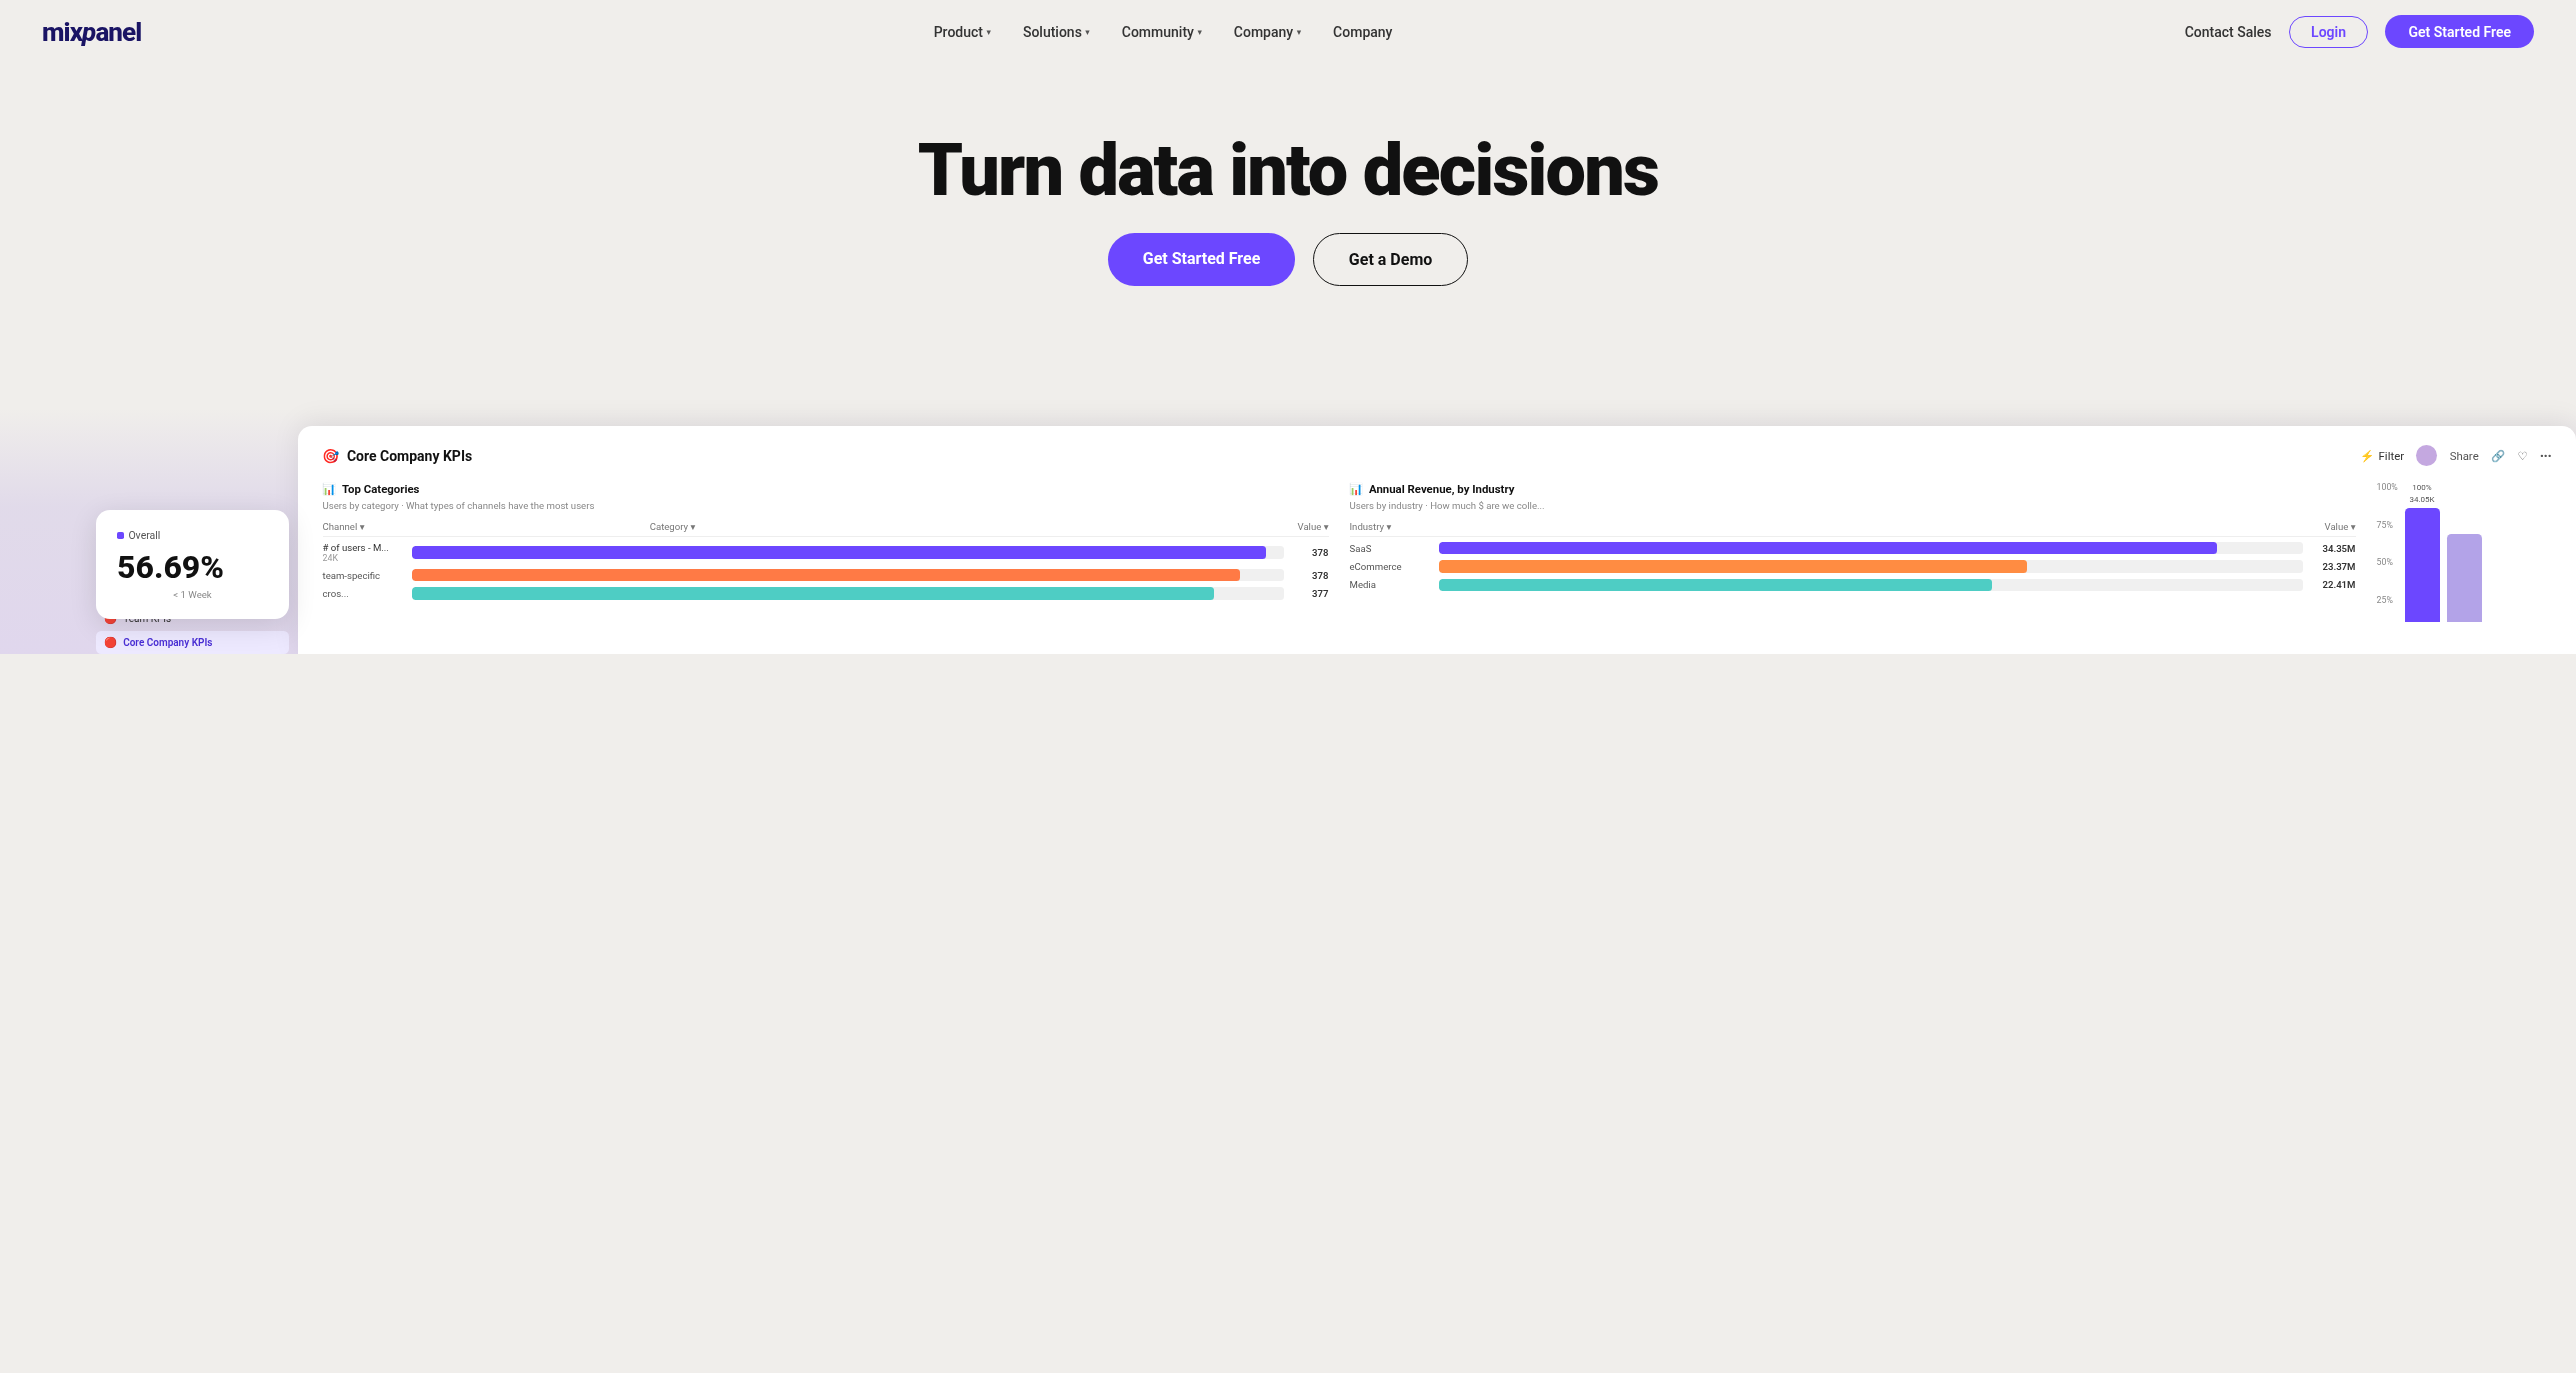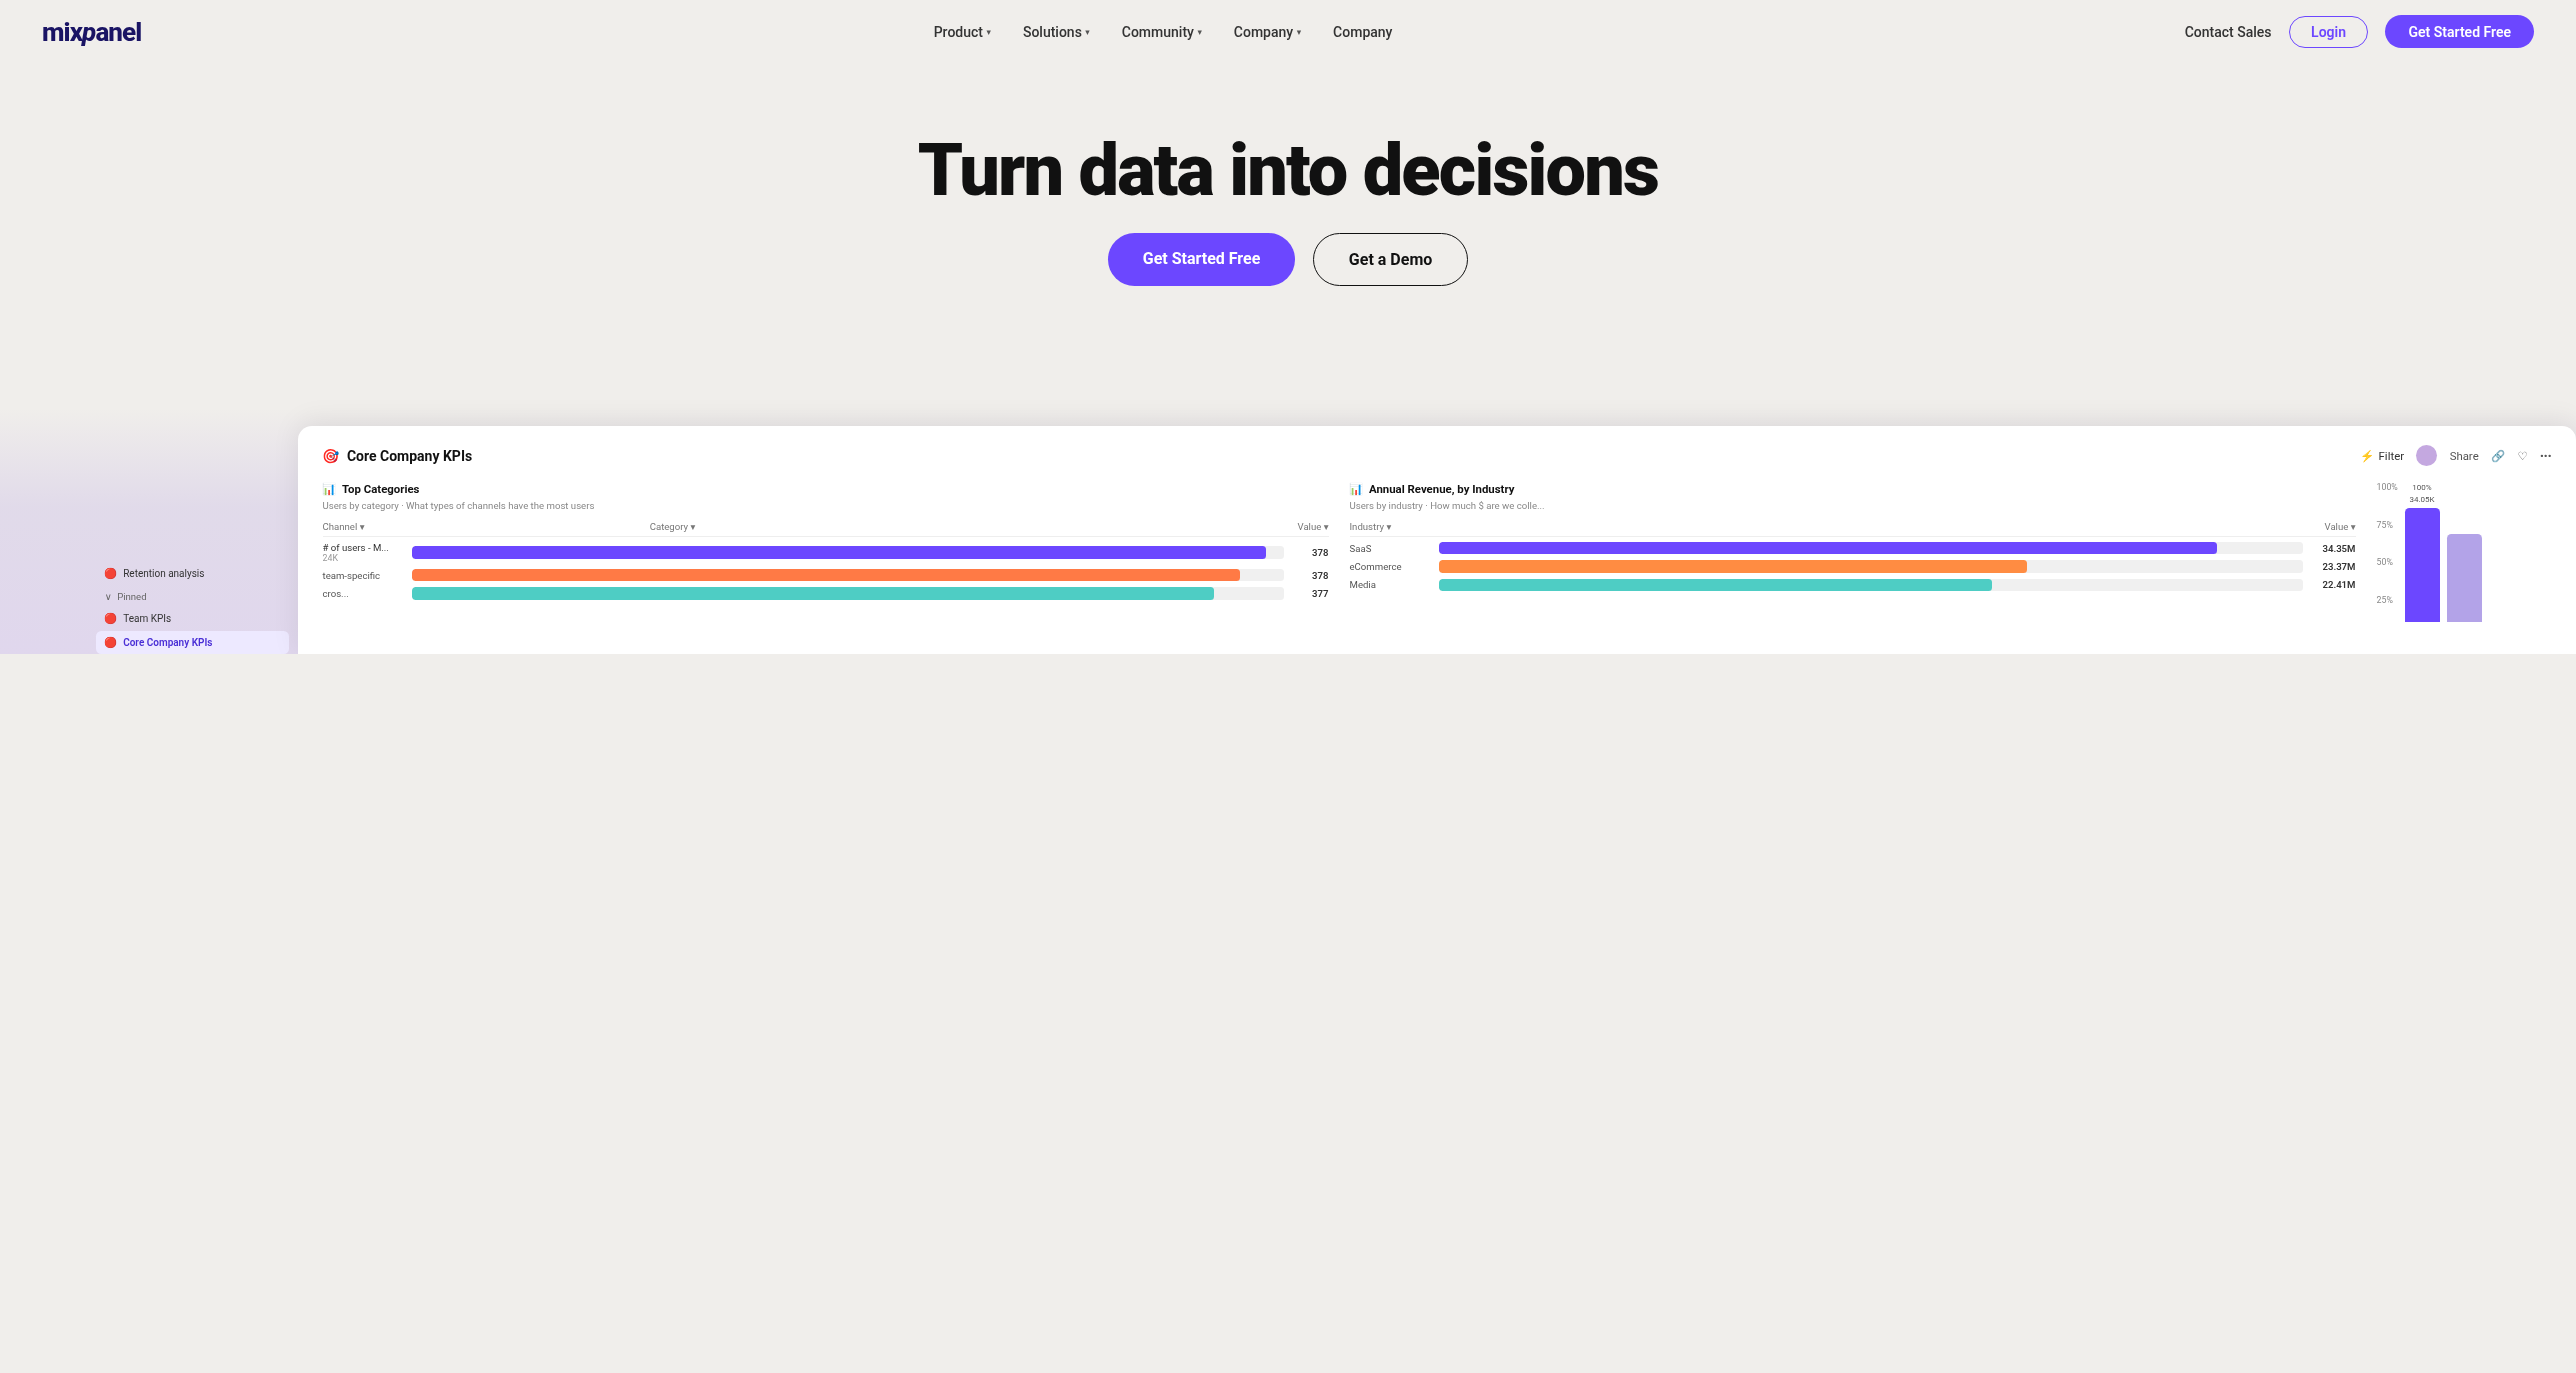--- a/index.html
+++ b/index.html
@@ -369,20 +369,28 @@
 <section class="hero">
   <h1>Turn data into decisions</h1>
   <div class="hero-buttons">
     <a href="#" class="btn-primary">Get Started Free</a>
     <a href="#" class="btn-secondary">Get a Demo</a>
   </div>
 </section>
 
 <div class="dashboard-preview">
 
+  <div class="card-small">
+    <div class="card-small-label">
+      <span class="dot"></span>
+      <span>Overall</span>
+    </div>
+    <div class="card-small-value">56.69%</div>
+    <div class="card-small-sub">&lt; 1 Week</div>
+  </div>
 
   <div class="sidebar-items">
     <div class="sidebar-item-row">
       <span class="emoji">🔴</span>
       <span>Retention analysis</span>
     </div>
     <div class="sidebar-item-row pinned-label">
       <span>∨</span>
       <span>Pinned</span>
     </div>

